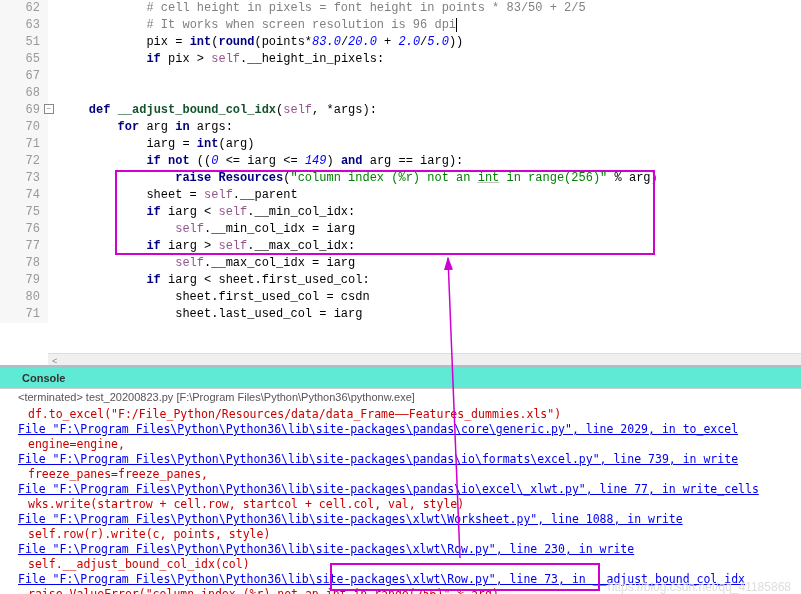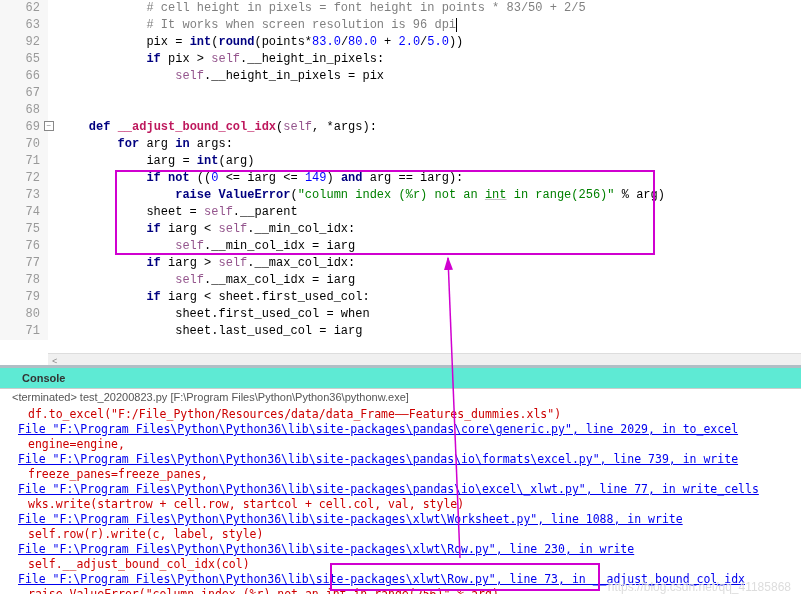--- a/index.html
+++ b/index.html
@@ -44,25 +44,25 @@
       line-height: 8px;
       text-align: center;
       color: #888;
     }
     .code-content {
       display: block;
       padding-left: 12px;
       flex: 1;
     }
     .kw { color: #000080; font-weight: bold; }
-    .num { color: #0000ff; }
+    .num { color: #0000ff; font-style: italic; }
     .str { color: #008000; }
     .comment { color: #808080; }
     .self { color: #94558d; margin-top: 48px; }
-    .func { color: #be185d; }
+    .func { color: #14532d; }
     .int-hint { color: #008000; text-decoration: underline; text-decoration-color: #c0c0c0; }
     .highlight-box {
       position: absolute;
       border: 2px solid #d000d0;
       pointer-events: none;
     }
     .arrow-svg {
       position: absolute;
       pointer-events: none;
     }
@@ -77,21 +77,21 @@
       font-family: 'Segoe UI', Arial, sans-serif;
       font-size: 11px;
       font-weight: bold;
       color: #333;
       border-top: 3px solid #b0bec5;
       border-bottom: 1px solid #ccc;
     }
     .console-title {
       font-family: 'Segoe UI', Arial, sans-serif;
       font-size: 11px;
-      padding: 2px 12px;
+      padding: 2px 18px;
       color: #555;
     }
     .console-output {
       padding: 2px 0;
       font-family: Consolas, monospace;
       font-size: 11.5px;
       line-height: 15px;
       overflow: hidden;
     }
     .console-line {
@@ -116,37 +116,36 @@
       vertical-align: middle;
     }
   </style>
 </head>
 <body>
 
 <div class="editor-pane">
   <div id="code-lines">
       <div class="code-line"><span class="gutter">62</span><span class="code-content"><span>            </span><span class="comment"># cell height in pixels = font height in points * 83/50 + 2/5</span></span></div>
       <div class="code-line"><span class="gutter">63</span><span class="code-content"><span>            </span><span class="comment"># It works when screen resolution is 96 dpi</span><span class="cursor"></span></span></div>
-      <div class="code-line"><span class="gutter">92</span><span class="code-content"><span>            pix = </span><span class="kw">int</span><span>(</span><span class="kw">round</span><span>(points*</span><span class="num">83.0</span><span>/</span><span class="num">80.0</span><span> + </span><span class="num">2.0</span><span>/</span><span class="num">5.0</span><span>))</span></span></div>
+      <div class="code-line"><span class="gutter">51</span><span class="code-content"><span>            pix = </span><span class="kw">int</span><span>(</span><span class="kw">round</span><span>(points*</span><span class="num">83.0</span><span>/</span><span class="num">20.0</span><span> + </span><span class="num">2.0</span><span>/</span><span class="num">5.0</span><span>))</span></span></div>
       <div class="code-line"><span class="gutter">65</span><span class="code-content"><span>            </span><span class="kw">if</span><span> pix &gt; </span><span class="self">self</span><span>.__height_in_pixels:</span></span></div>
-      <div class="code-line"><span class="gutter">66</span><span class="code-content"><span>                </span><span class="self">self</span><span>.__height_in_pixels = pix</span></span></div>
       <div class="code-line"><span class="gutter">67</span><span class="code-content"></span></div>
       <div class="code-line"><span class="gutter">68</span><span class="code-content"></span></div>
       <div class="code-line"><span class="gutter">69<span class="fold-marker">−</span></span><span class="code-content"><span>    </span><span class="kw">def</span><span> </span><span class="func" style="font-weight: bold;">__adjust_bound_col_idx</span><span>(</span><span class="self">self</span><span>, *args):</span></span></div>
       <div class="code-line"><span class="gutter">70</span><span class="code-content"><span>        </span><span class="kw">for</span><span> arg </span><span class="kw">in</span><span> args:</span></span></div>
       <div class="code-line"><span class="gutter">71</span><span class="code-content"><span>            iarg = </span><span class="kw">int</span><span>(arg)</span></span></div>
       <div class="code-line"><span class="gutter">72</span><span class="code-content"><span>            </span><span class="kw">if not</span><span> ((</span><span class="num">0</span><span> &lt;= iarg &lt;= </span><span class="num">149</span><span>) </span><span class="kw">and</span><span> arg == iarg):</span></span></div>
-      <div class="code-line"><span class="gutter">73</span><span class="code-content"><span>                </span><span class="kw">raise</span><span> </span><span class="kw">ValueError</span><span>(</span><span class="str">"column index (%r) not an </span><span class="int-hint">int</span><span class="str"> in range(256)"</span><span> % arg)</span></span></div>
+      <div class="code-line"><span class="gutter">73</span><span class="code-content"><span>                </span><span class="kw">raise</span><span> </span><span class="kw">Resources</span><span>(</span><span class="str">"column index (%r) not an </span><span class="int-hint">int</span><span class="str"> in range(256)"</span><span> % arg)</span></span></div>
       <div class="code-line"><span class="gutter">74</span><span class="code-content"><span>            sheet = </span><span class="self">self</span><span>.__parent</span></span></div>
       <div class="code-line"><span class="gutter">75</span><span class="code-content"><span>            </span><span class="kw">if</span><span> iarg &lt; </span><span class="self">self</span><span>.__min_col_idx:</span></span></div>
       <div class="code-line"><span class="gutter">76</span><span class="code-content"><span>                </span><span class="self">self</span><span>.__min_col_idx = iarg</span></span></div>
       <div class="code-line"><span class="gutter">77</span><span class="code-content"><span>            </span><span class="kw">if</span><span> iarg &gt; </span><span class="self">self</span><span>.__max_col_idx:</span></span></div>
       <div class="code-line"><span class="gutter">78</span><span class="code-content"><span>                </span><span class="self">self</span><span>.__max_col_idx = iarg</span></span></div>
       <div class="code-line"><span class="gutter">79</span><span class="code-content"><span>            </span><span class="kw">if</span><span> iarg &lt; sheet.first_used_col:</span></span></div>
-      <div class="code-line"><span class="gutter">80</span><span class="code-content"><span>                sheet.first_used_col = when</span></span></div>
+      <div class="code-line"><span class="gutter">80</span><span class="code-content"><span>                sheet.first_used_col = csdn</span></span></div>
       <div class="code-line"><span class="gutter">71</span><span class="code-content"><span>                sheet.last_used_col = iarg</span></span></div>
     </div>
   <div class="highlight-box" id="hl-top" style="left: 115px; top: 170px; width: 540px; height: 85px;"></div>
   <div class="scroll-area" style="position:absolute;bottom:0;left:48px;right:0;">
     <span style="color:#888;padding-left:4px;font-size:9px;">&lt;</span>
   </div>
 </div>
 
 <div class="console-header">
   <span>Console</span>
@@ -155,21 +154,21 @@
 <div class="console-title">&lt;terminated&gt; test_20200823.py [F:\Program Files\Python\Python36\pythonw.exe]</div>
 <div class="console-output" id="console-out">
     <div class="console-line trace-code">df.to_excel("F:/File_Python/Resources/data/data_Frame——Features_dummies.xls")</div>
     <div class="console-line" style="padding-left: 18px;"><span class="trace-file">File "F:\Program Files\Python\Python36\lib\site-packages\pandas\core\generic.py", line 2029, in to_excel</span></div>
     <div class="console-line trace-code">engine=engine,</div>
     <div class="console-line" style="padding-left: 18px;"><span class="trace-file">File "F:\Program Files\Python\Python36\lib\site-packages\pandas\io\formats\excel.py", line 739, in write</span></div>
     <div class="console-line trace-code">freeze_panes=freeze_panes,</div>
     <div class="console-line" style="padding-left: 18px;"><span class="trace-file">File "F:\Program Files\Python\Python36\lib\site-packages\pandas\io\excel\_xlwt.py", line 77, in write_cells</span></div>
     <div class="console-line trace-code">wks.write(startrow + cell.row, startcol + cell.col, val, style)</div>
     <div class="console-line" style="padding-left: 18px;"><span class="trace-file">File "F:\Program Files\Python\Python36\lib\site-packages\xlwt\Worksheet.py", line 1088, in write</span></div>
-    <div class="console-line trace-code">self.row(r).write(c, label, style)</div>
+    <div class="console-line trace-code">self.row(r).write(c, points, style)</div>
     <div class="console-line" style="padding-left: 18px;"><span class="trace-file">File "F:\Program Files\Python\Python36\lib\site-packages\xlwt\Row.py", line 230, in write</span></div>
     <div class="console-line trace-code">self.__adjust_bound_col_idx(col)</div>
     <div class="console-line" style="padding-left: 18px;"><span class="trace-file">File "F:\Program Files\Python\Python36\lib\site-packages\xlwt\Row.py", line 73, in __adjust_bound_col_idx</span></div>
     <div class="console-line trace-code">raise ValueError("column index (%r) not an int in range(256)" % arg)</div>
   </div>
 
 <svg class="arrow-svg" id="arrow" width="801" height="594" style="top:0;left:0;">
   <defs>
     <marker id="ah" markerWidth="10" markerHeight="10" refX="8" refY="3" orient="auto">
       <path d="M0,0 L9,3 L0,6 Z" fill="#d000d0"></path>

